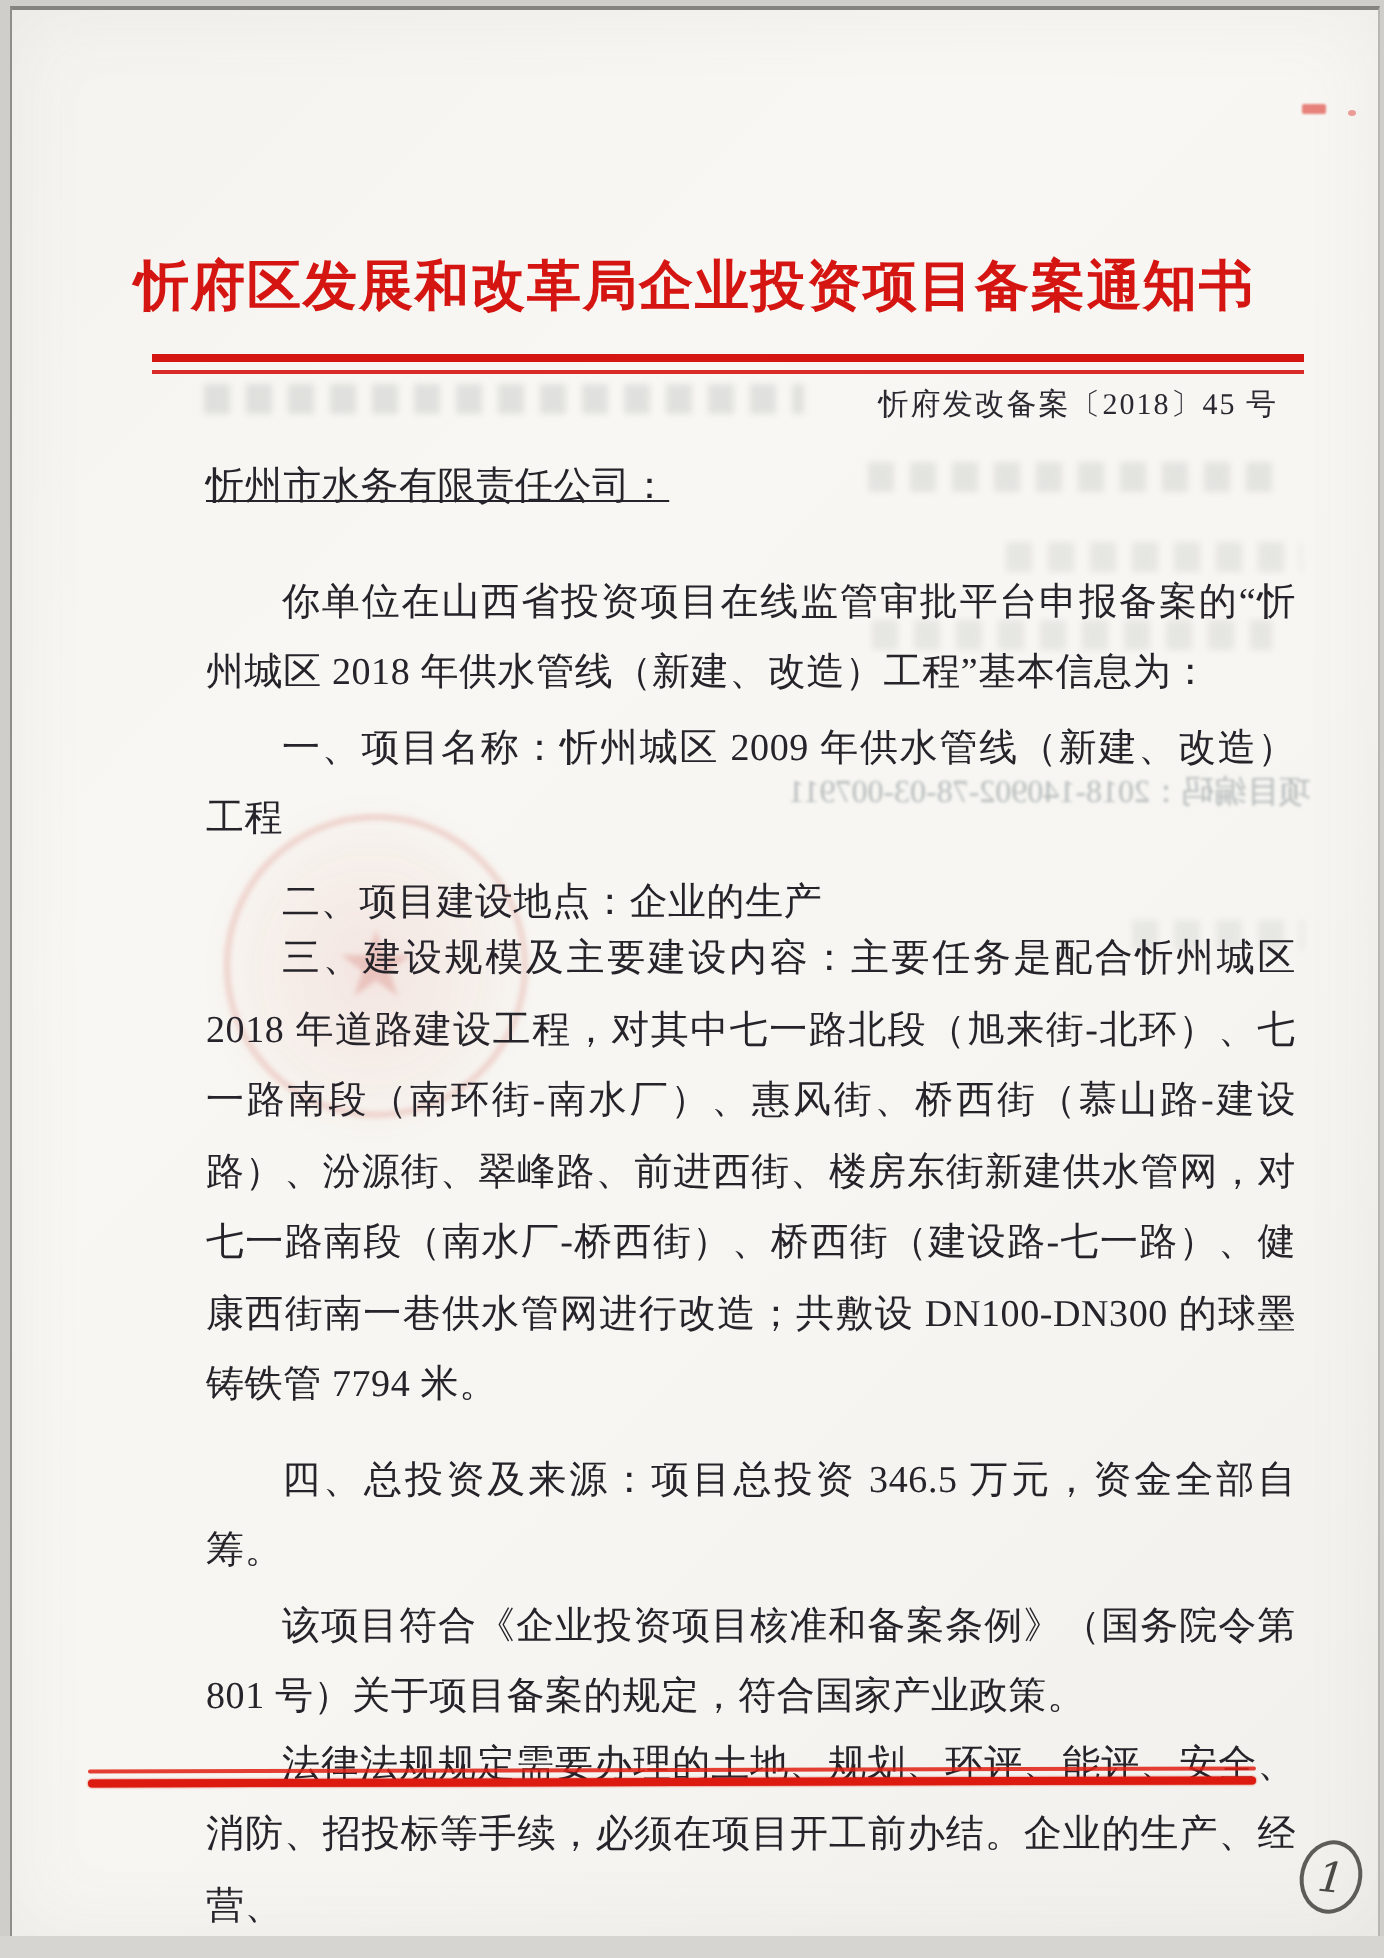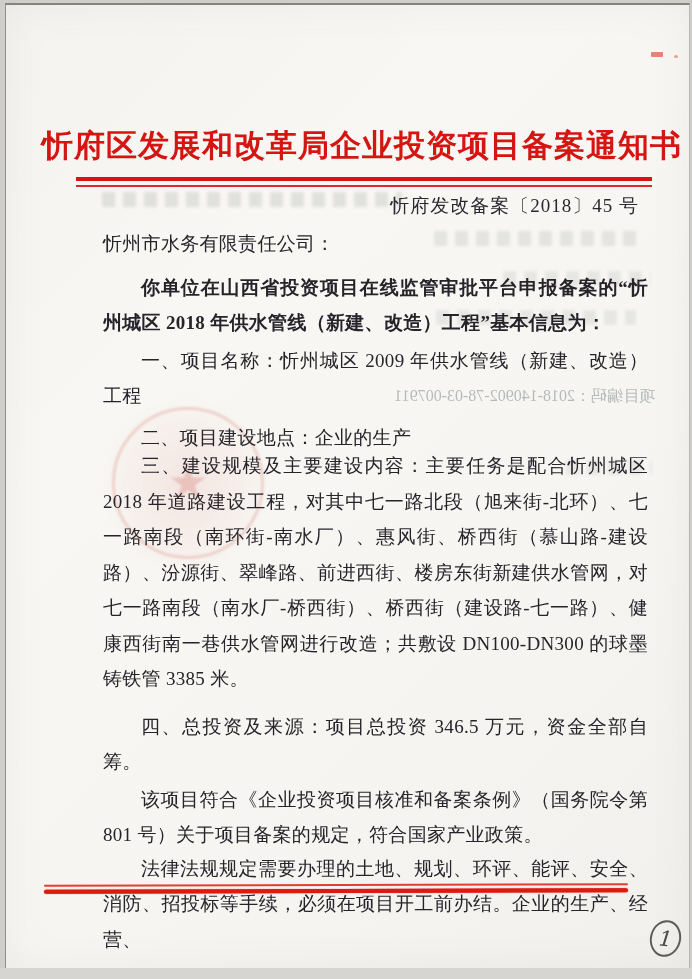--- a/index.html
+++ b/index.html
@@ -5,32 +5,32 @@
   html,body{margin:0;padding:0;width:692px;height:979px;overflow:hidden;
     background:#cfceca;font-family:"Liberation Serif","DejaVu Serif",serif;}
   .scan{position:relative;width:692px;height:979px;background:#cfceca;}
   .paper{position:absolute;left:5px;top:3px;width:683px;height:963px;
     background:linear-gradient(135deg,#f4f3ef 0%,#f8f7f3 30%,#f6f5f1 65%,#f1f0ec 100%);
     border-top:2px solid #84847e;border-left:1px solid #8f8f89;
     border-right:1px solid #b7b6b0;border-bottom:2px solid #a3a29c;
     box-shadow:inset 0 0 40px rgba(120,120,110,.08);}
   .title{position:absolute;left:36px;right:36px;top:120px;text-align:center;
     font-family:"Liberation Sans","DejaVu Sans",sans-serif;font-weight:700;
-    font-size:31px;letter-spacing:1px;color:#d51511;white-space:nowrap;}
+    font-size:27px;letter-spacing:1px;color:#d51511;white-space:nowrap;}
   .title-rule{position:absolute;left:70px;width:576px;background:#d51511;}
   .rule-thick{top:172px;height:4px;}
   .rule-thin{top:180px;height:2px;opacity:.9;}
-  .doc-number{position:absolute;top:188px;right:50px;font-size:19px;
+  .doc-number{position:absolute;top:188px;right:50px;font-size:15px;
     color:#2a2830;letter-spacing:1px;}
   .body-text{position:absolute;left:97px;top:221px;width:545px;
     font-size:19px;line-height:35.5px;color:#26242a;letter-spacing:.3px;
     text-align:justify;}
   .body-text p{margin:0;text-indent:38px;}
-  p.salutation{text-indent:0;}
-  p.p2{margin-top:8px;font-weight:bold;} p.p3{margin-top:2px;} p.p4{margin-top:6px;}
+  p.salutation{text-indent:0;text-decoration:underline;}
+  p.p2{margin-top:22px;} p.p3{margin-top:2px;} p.p4{margin-top:6px;}
   p.p5{margin-top:-7px;} p.p6{margin-top:12px;} p.p7{margin-top:-4px;}
   p.p8{margin-top:2px;} p.p9{margin-top:-2px;}
   .underline-wrap{position:absolute;left:38px;top:879px;width:584px;
     transform:rotate(-.15deg);}
   .u-thin{height:2px;background:#e01d12;opacity:.85;border-radius:2px;}
   .u-thick{height:4px;background:#dc1a10;margin-top:3px;border-radius:2px;
     box-shadow:0 0 1px #dc1a10;}
   .stamp{position:absolute;left:106px;top:402px;width:146px;height:146px;
     border:3px solid #cd4a3e;border-radius:50%;opacity:.20;
     filter:blur(1.3px);transform:scaleX(-1);
@@ -83,21 +83,21 @@
     <div class="title">忻府区发展和改革局企业投资项目备案通知书</div>
     <div class="title-rule rule-thick"></div>
     <div class="title-rule rule-thin"></div>
     <div class="doc-number">忻府发改备案〔2018〕45 号</div>
 
     <div class="body-text">
       <p class="salutation">忻州市水务有限责任公司：</p>
       <p class="p2">你单位在山西省投资项目在线监管审批平台申报备案的“忻州城区 2018 年供水管线（新建、改造）工程”基本信息为：</p>
       <p class="p3">一、项目名称：忻州城区 2009 年供水管线（新建、改造）工程</p>
       <p class="p4">二、项目建设地点：企业的生产</p>
-      <p class="p5">三、建设规模及主要建设内容：主要任务是配合忻州城区 2018 年道路建设工程，对其中七一路北段（旭来街-北环）、七一路南段（南环街-南水厂）、惠风街、桥西街（慕山路-建设路）、汾源街、翠峰路、前进西街、楼房东街新建供水管网，对七一路南段（南水厂-桥西街）、桥西街（建设路-七一路）、健康西街南一巷供水管网进行改造；共敷设 DN100-DN300 的球墨铸铁管 3385 米。</p>
+      <p class="p5">三、建设规模及主要建设内容：主要任务是配合忻州城区 2018 年道路建设工程，对其中七一路北段（旭来街-北环）、七一路南段（南环街-南水厂）、惠风街、桥西街（慕山路-建设路）、汾源街、翠峰路、前进西街、楼房东街新建供水管网，对七一路南段（南水厂-桥西街）、桥西街（建设路-七一路）、健康西街南一巷供水管网进行改造；共敷设 DN100-DN300 的球墨铸铁管 7794 米。</p>
       <p class="p6">四、总投资及来源：项目总投资 346.5 万元，资金全部自筹。</p>
       <p class="p8">该项目符合《企业投资项目核准和备案条例》（国务院令第 801 号）关于项目备案的规定，符合国家产业政策。</p>
       <p class="p9">法律法规规定需要办理的土地、规划、环评、能评、安全、消防、招投标等手续，必须在项目开工前办结。企业的生产、经营、</p>
     </div>
 
     <div class="underline-wrap">
       <div class="u-thin"></div>
       <div class="u-thick"></div>
     </div>
 

